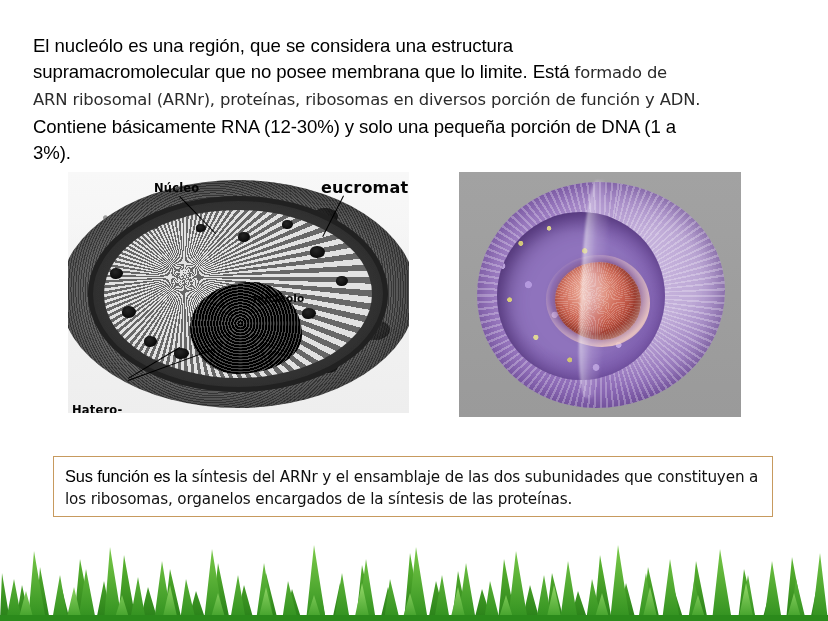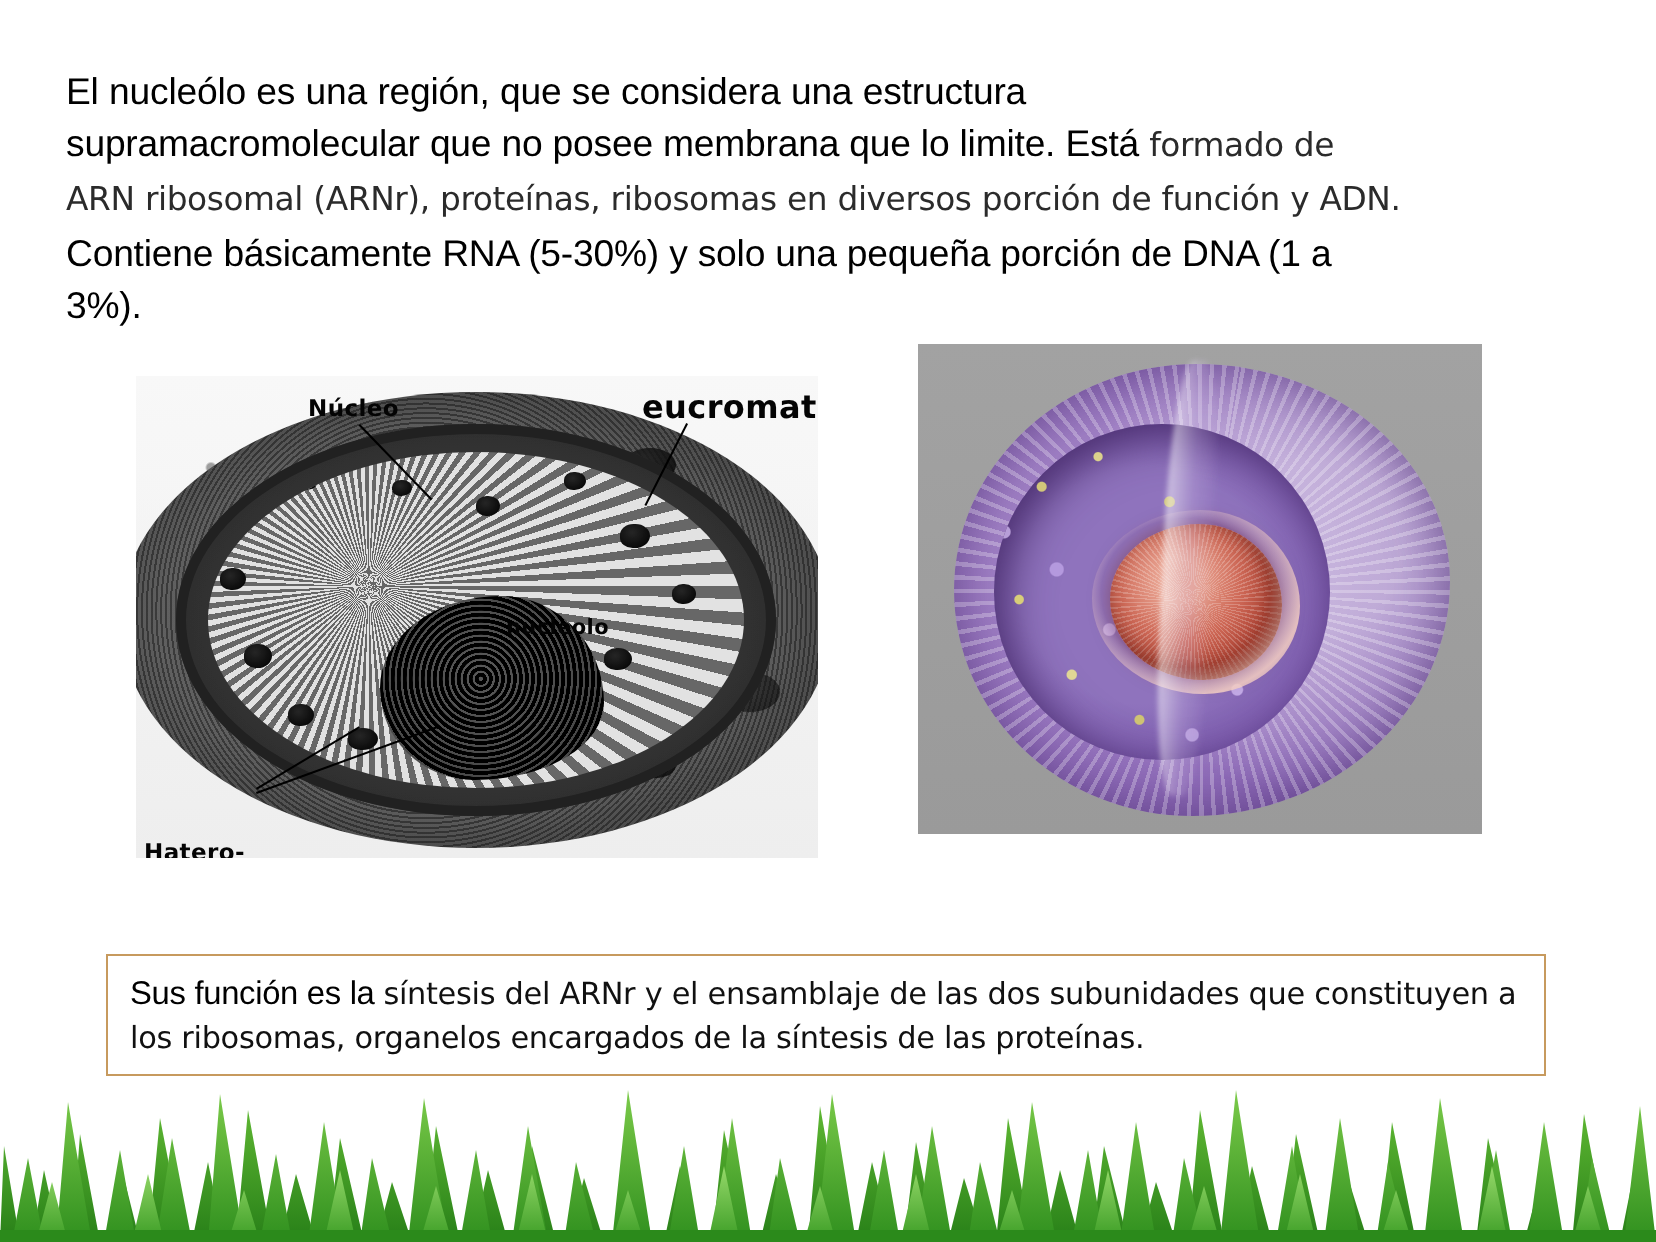--- a/index.html
+++ b/index.html
@@ -56,21 +56,21 @@
 
   
   #figure-row {
     position: absolute;
     left: 0; top: 172px; width: 828px; height: 248px;
   }
 
   
   #em-figure {
     position: absolute;
-    left: 68px; top: 16px;
+    left: 68px; top: 0px;
     width: 341px; height: 241px;
     background: #e5e5e5;
     overflow: hidden;
     filter: grayscale(100%) contrast(112%);
   }
   #em-figure .bg-noise {
     position: absolute; inset: 0;
     background:
       radial-gradient(circle at 11% 19%, rgba(90,90,90,.55) 0 2px, transparent 3px),
       radial-gradient(circle at 5% 43%, rgba(80,80,80,.5) 0 2px, transparent 3px),
@@ -233,21 +233,21 @@
     width: 26px; height: 218px;
     background: linear-gradient(90deg, rgba(255,255,255,.55), rgba(215,198,235,.25), rgba(120,85,165,.0));
     border-radius: 40%;
     transform: rotate(3deg);
     filter: blur(1.2px);
   }
 
   
   #function-box {
     position: absolute;
-    left: 53px; top: 477px;
+    left: 53px; top: 456px;
     width: 720px; height: 61px;
     border: 1.4px solid #c79a5e;
     background: #ffffff;
     padding: 9px 11px 0 11px;
   }
   #function-text {
     font-family: "DejaVu Sans", sans-serif;
     font-size: 15.2px;
     line-height: 21.5px;
     color: #111;
@@ -300,21 +300,21 @@
       <span class="w seg-b">en</span>
       <span class="w seg-b">diversos</span>
       <span class="w seg-b">porción</span>
       <span class="w seg-b">de</span>
       <span class="w seg-b">función</span>
       <span class="w seg-b">y</span>
       <span class="w seg-b">ADN.</span>
     </div>
 
     <div class="line">
-      <span class="seg-a">Contiene básicamente RNA (5-30%) y solo una pequeña porción de DNA (1 a</span>
+      <span class="seg-a">Contiene básicamente RNA (12-30%) y solo una pequeña porción de DNA (1 a</span>
     </div>
 
     <div class="line">
       <span class="seg-a">3%).</span>
     </div>
   </div>
 
   <div id="figure-row">
 
     <div id="em-figure">

